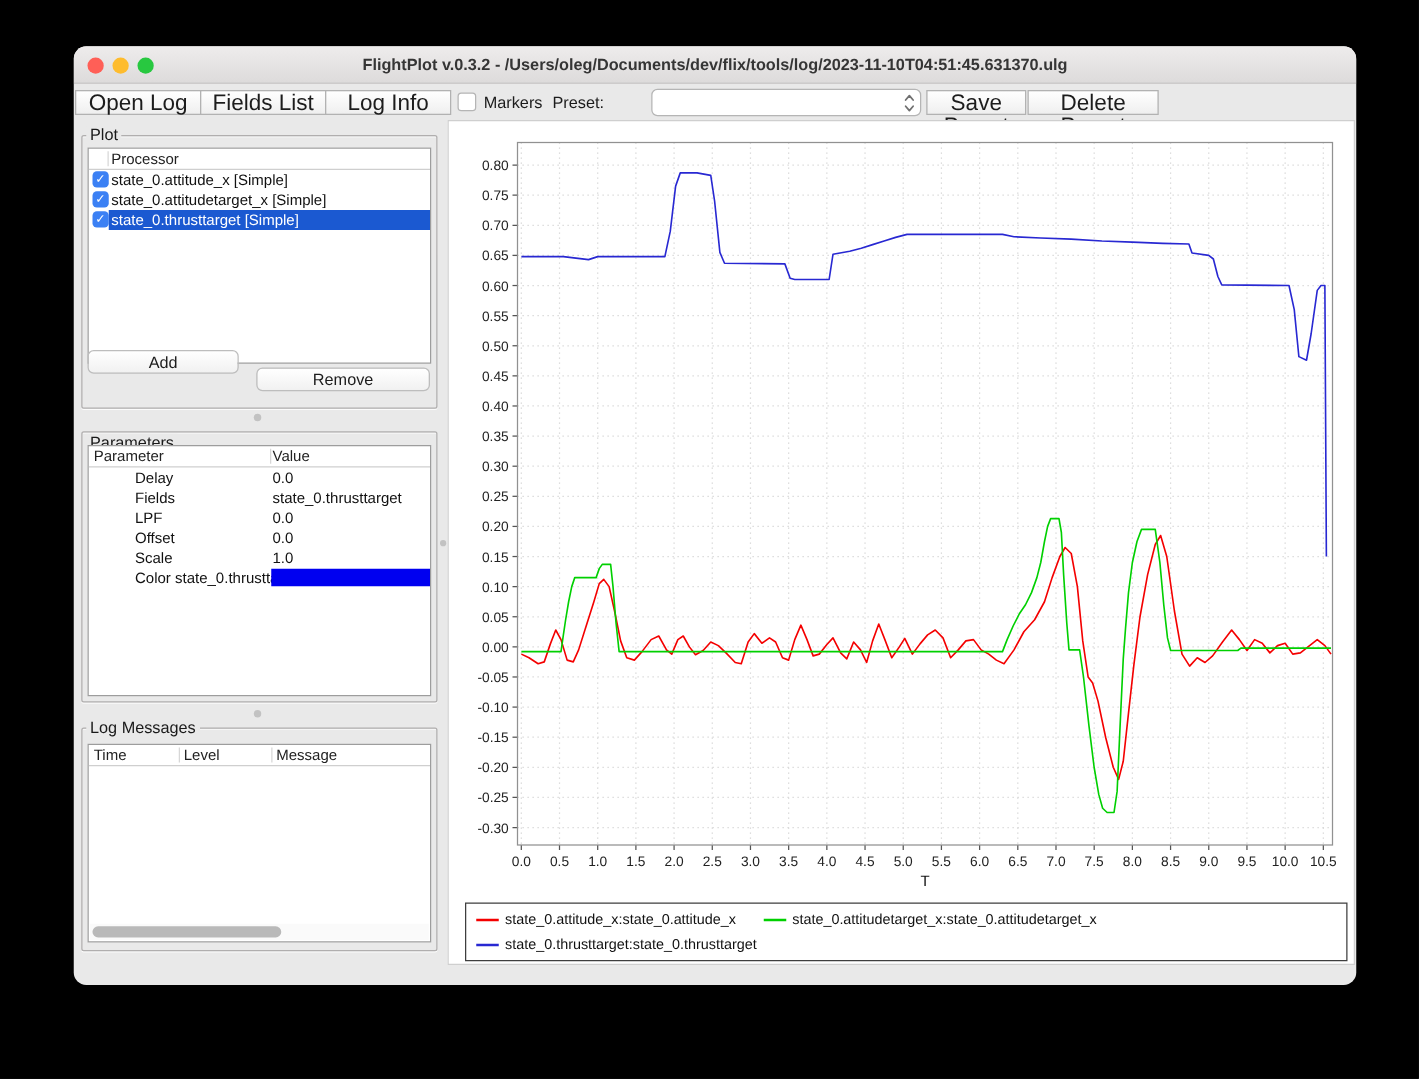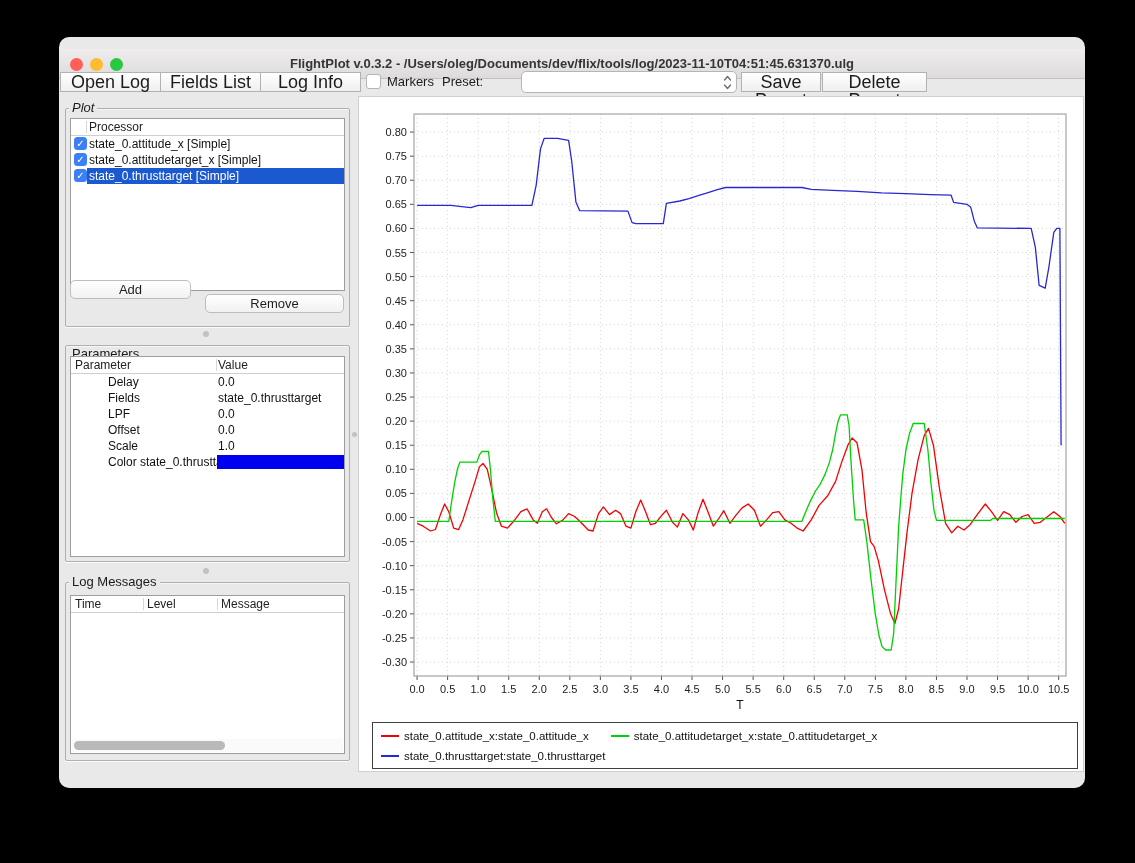--- a/index.html
+++ b/index.html
@@ -5,21 +5,21 @@
   * { margin:0; padding:0; box-sizing:border-box; }
   html,body { background:#000; }
   body { font-family:"Liberation Sans", sans-serif; }
   .stage { position:relative; width:1135px; height:863px; background:#000; overflow:hidden; }
 
   .window { position:absolute; left:59px; top:37px; width:1026px; height:751px;
             background:#e9e9e9; border-radius:10px; overflow:hidden;
             box-shadow:0 18px 45px rgba(0,0,0,.65), 0 0 0 1px rgba(0,0,0,.35); }
 
   
-  .titlebar { position:absolute; left:0; top:12px; width:100%; height:30px;
+  .titlebar { position:absolute; left:0; top:0; width:100%; height:30px;
               background:linear-gradient(#eeecec,#dddbdb); border-bottom:1px solid #c3c1c1; }
   .tl { position:absolute; top:9px; width:13px; height:13px; border-radius:50%; }
   .tl.red { left:11px; background:#ff5f57; }
   .tl.yellow { left:31px; background:#febc2e; }
   .tl.green { left:51px; background:#28c840; }
   .title-text { position:absolute; left:0; right:0; top:0; height:30px; line-height:30px;
                 text-align:center; font-size:13px; font-weight:bold; color:#353535; }
 
   
   .tb-btn { position:absolute; height:20px; background:linear-gradient(#ffffff,#efefef);
@@ -99,21 +99,21 @@
         <svg width="9" height="15" viewBox="0 0 9 15">
           <polyline points="1.5,5 4.5,1.5 7.5,5" fill="none" stroke="#707070" stroke-width="1.4" stroke-linecap="round" stroke-linejoin="round"></polyline>
           <polyline points="1.5,10 4.5,13.5 7.5,10" fill="none" stroke="#707070" stroke-width="1.4" stroke-linecap="round" stroke-linejoin="round"></polyline>
         </svg>
       </span>
     </div>
     <div class="tb-btn" style="left:682px; top:35px; width:80px;">Save Preset</div>
     <div class="tb-btn" style="left:763px; top:35px; width:105px;">Delete Preset</div>
 
     <div class="group" style="left:6px; top:71px; width:285px; height:219px;"></div>
-    <span class="group-title" style="left:10px; top:64px;font-style:italic;">Plot</span>
+    <span class="group-title" style="left:10px; top:64px;">Plot</span>
     <div class="table-box" style="left:11px; top:81px; width:275px; height:173px;">
       <div class="thead">
         <div class="vline" style="left:15px;"></div>
         <span style="left:18px;">Processor</span>
       </div>
       <div id="processor-rows">
           <div class="proc-row">
             <span class="rowcb">✓</span>
             <span class="rowlabel">state_0.attitude_x [Simple]</span>
           </div>

